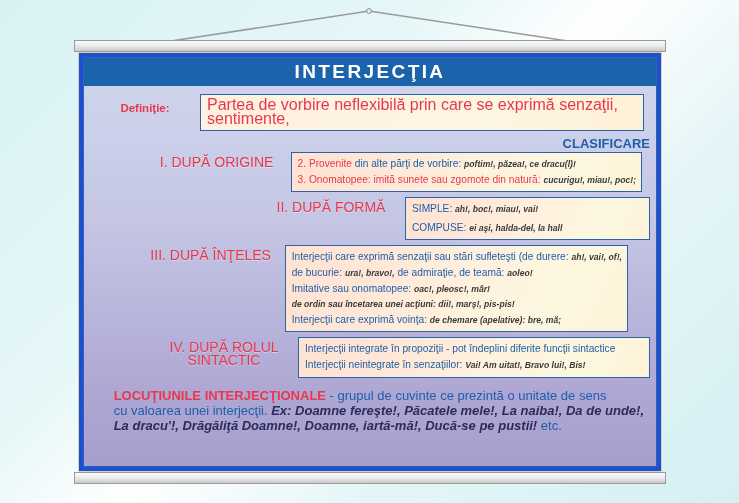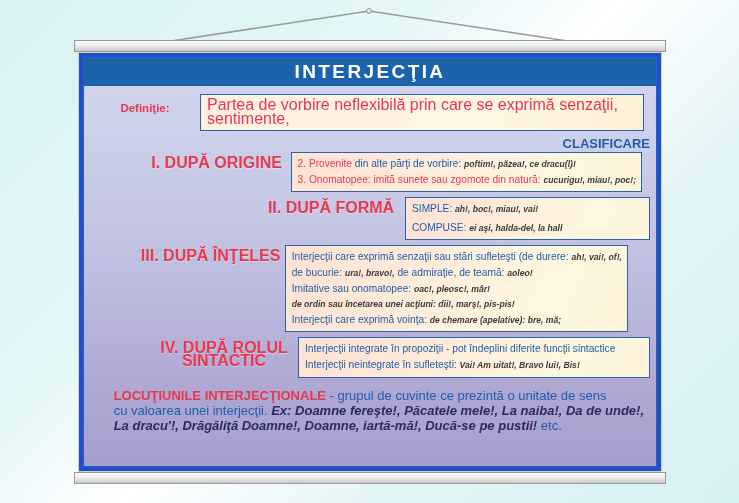--- a/index.html
+++ b/index.html
@@ -50,21 +50,21 @@
   #title{
     color:#ffffff;font-size:19px;font-weight:bold;letter-spacing:2.4px;
   }
 
   
   #content{flex:1;display:flex;flex-direction:column;padding:2px 6px 12px 6px;box-sizing:border-box;align-items:flex-end;}
 
   .row{display:flex;align-items:flex-start;}
   .lbl{
     flex:0 0 148px;
-    color:#e8384c;font-weight:bold;font-size:16px;
+    color:#e8384c;font-weight:normal;font-size:14px;
     text-align:center;line-height:13px;
     padding-top:4px;
     text-shadow:0 1px 0 rgba(255,255,255,.35);
   }
   .box{
     flex:1;
     border:1.4px solid #2a63a6;
     background:linear-gradient(115deg,#ffe2d2 0%,#ffe7d8 25%,#fff2de 55%,#fdf7e0 78%,#fdf3d9 100%);
     box-sizing:border-box;
     padding:3px 5px 4px 6px;
@@ -185,21 +185,21 @@
       <div class="row sect" id="sect4">
         <div class="lbl">
           <span>IV. DUPĂ ROLUL</span><br>
           <span>SINTACTIC</span>
         </div>
         <div class="box">
           <p>
             <span class="bl">Interjecţii integrate în propoziţii - pot îndeplini diferite funcţii sintactice</span>
           </p>
           <p>
-            <span class="bl">Interjecţii neintegrate în sufleteşti: </span><span class="ital">Vai! Am uitat!, Bravo lui!, Bis!</span>
+            <span class="bl">Interjecţii neintegrate în senzaţiilor: </span><span class="ital">Vai! Am uitat!, Bravo lui!, Bis!</span>
           </p>
         </div>
       </div>
 
       <div id="footer">
         <p>
           <span class="f-red">LOCUŢIUNILE INTERJECŢIONALE</span><span class="f-blue"> - </span><span class="f-blue">grupul de cuvinte ce prezintă o unitate de sens</span>
         </p>
         <p>
           <span class="f-blue">cu valoarea unei interjecţii.</span><span class="f-dark"> Ex: </span><span class="f-dark">Doamne fereşte!, Păcatele mele!, La naiba!, Da de unde!,</span>

